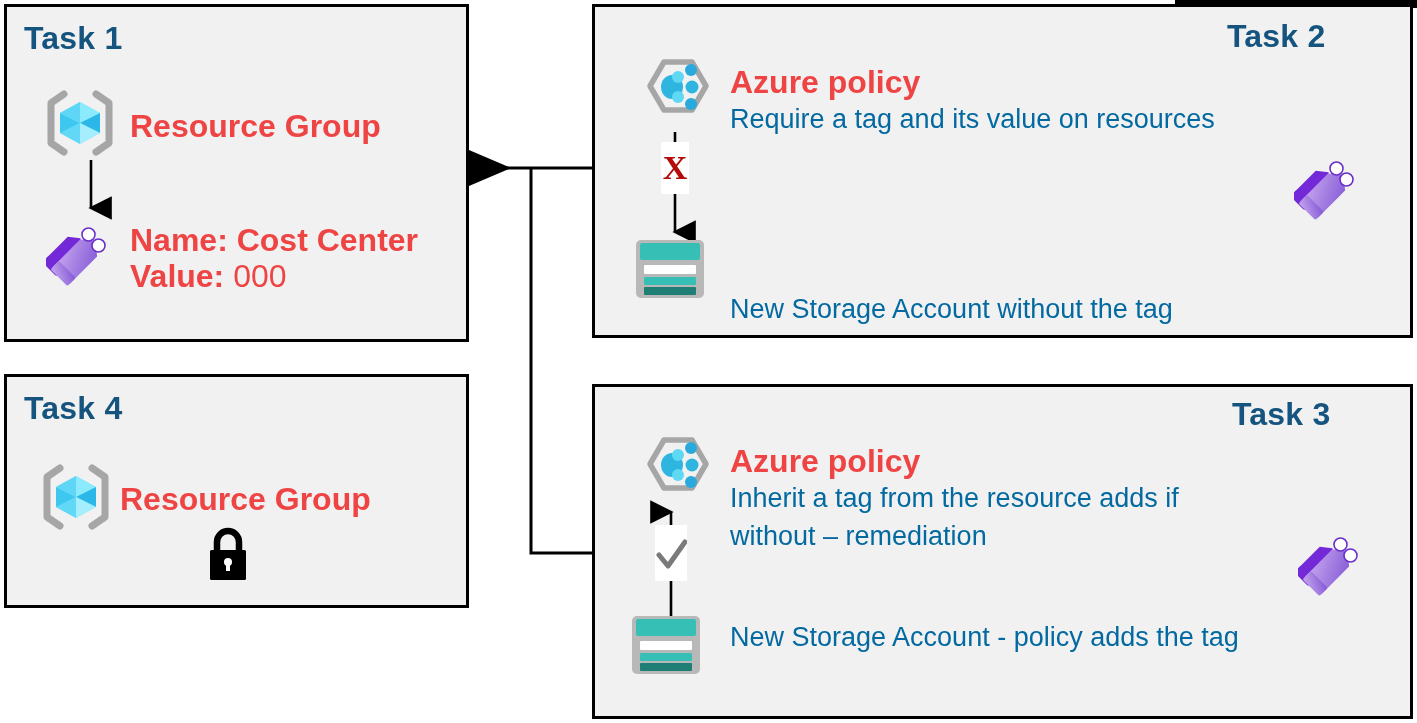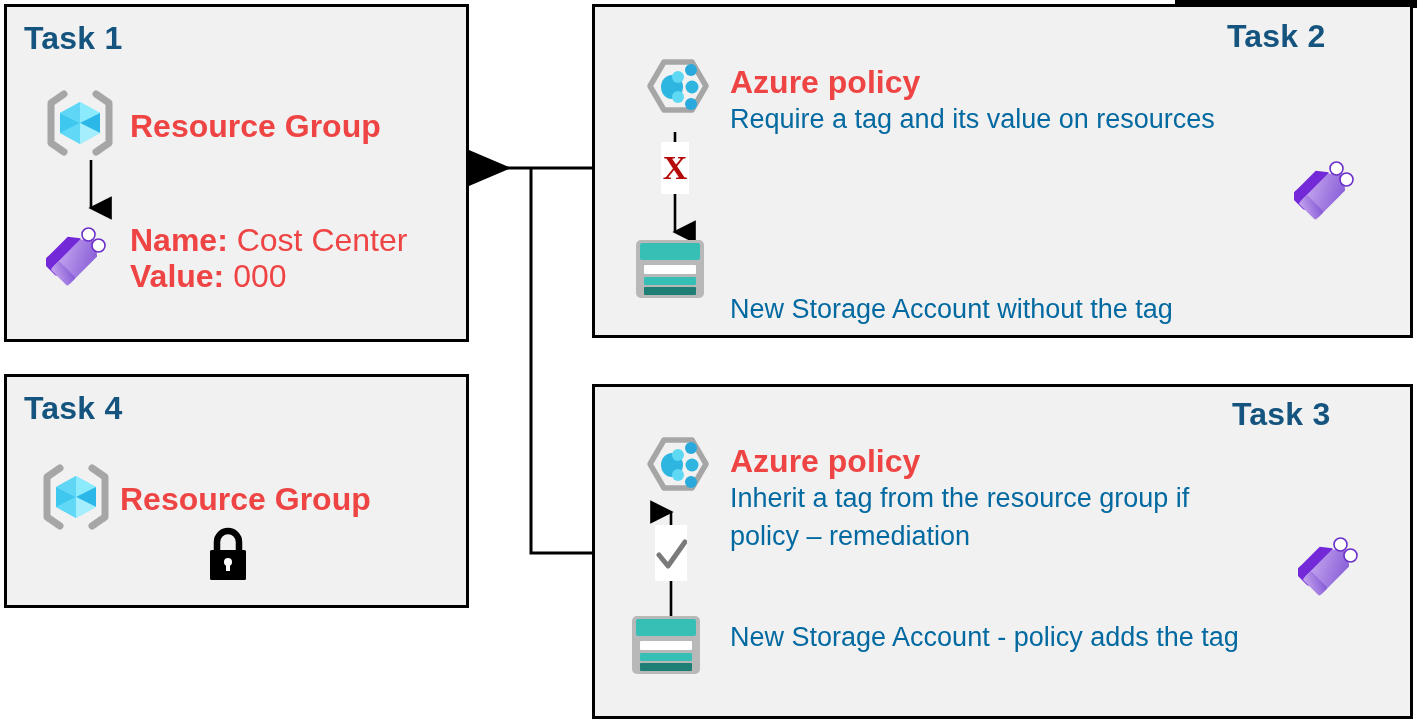--- a/index.html
+++ b/index.html
@@ -158,21 +158,21 @@
         <path d="M12 20 L50 20 L60 32 L50 44 L12 44 Z" fill="url(#tagGradA)"></path>
         <rect x="8" y="20" width="12" height="24" rx="2" fill="url(#tagGradA)"></rect>
       </g>
       <circle cx="42.5" cy="16.5" r="6.5" fill="#ffffff" stroke="#6b2fc9" stroke-width="1.6"></circle>
       <circle cx="52.5" cy="27.5" r="6.5" fill="#ffffff" stroke="#6b2fc9" stroke-width="1.6"></circle>
     </svg>
   </div>
 
   <div class="heading-bold" style="left:130px; top:222px;">
     <span>Name:</span>
-    <span style="font-weight:normal;">Cost Center</span>
+    <span style="font-weight:bold;">Cost Center</span>
   </div>
   <div class="heading-bold" style="left:130px; top:258px;">
     <span>Value:</span>
     <span style="font-weight:normal;">000</span>
   </div>
 
   <div class="panel" id="panel-task4"></div>
   <div class="task-label" id="label-task4">Task 4</div>
 
   <div class="rg-icon" style="left:40px; top:462px; width:72px; height:70px;">
@@ -263,22 +263,22 @@
       <polygon points="30,6 58,6 72,30 58,54 30,54 16,30" fill="none" stroke="#a6a6a6" stroke-width="5.5" stroke-linejoin="round"></polygon>
       <ellipse cx="38" cy="31" rx="11" ry="12" fill="#2eb5e0"></ellipse>
       <circle cx="57" cy="14" r="6" fill="#2aa9dd"></circle>
       <circle cx="58" cy="31" r="6.5" fill="#2eb5e0"></circle>
       <circle cx="57" cy="48" r="6" fill="#2aa9dd"></circle>
       <circle cx="44" cy="21" r="6" fill="#5fd9f3"></circle>
       <circle cx="44" cy="41" r="6" fill="#5fd9f3"></circle>
     </svg>
   </div>
   <div class="heading-bold" style="left:730px; top:443px;">Azure policy</div>
-  <div class="body-text" style="left:730px; top:483px;">Inherit a tag from the resource group if</div>
-  <div class="body-text" style="left:730px; top:521px;">policy – remediation</div>
+  <div class="body-text" style="left:730px; top:483px;">Inherit a tag from the resource adds if</div>
+  <div class="body-text" style="left:730px; top:521px;">without – remediation</div>
 
   <svg class="connector" width="1417" height="723">
     <line x1="671" y1="618" x2="671" y2="512" stroke="#000000" stroke-width="2.6" marker-end="url(#arrowUp)"></line>
   </svg>
   <div class="mark-box" style="left:655px; top:525px; width:32px; height:56px;">
     <svg width="32" height="56" viewBox="0 0 32 56">
       <path d="M4 30 L13 41 L30 17" fill="none" stroke="#7a7a7a" stroke-width="5" stroke-linecap="round" stroke-linejoin="round"></path>
     </svg>
   </div>
 

